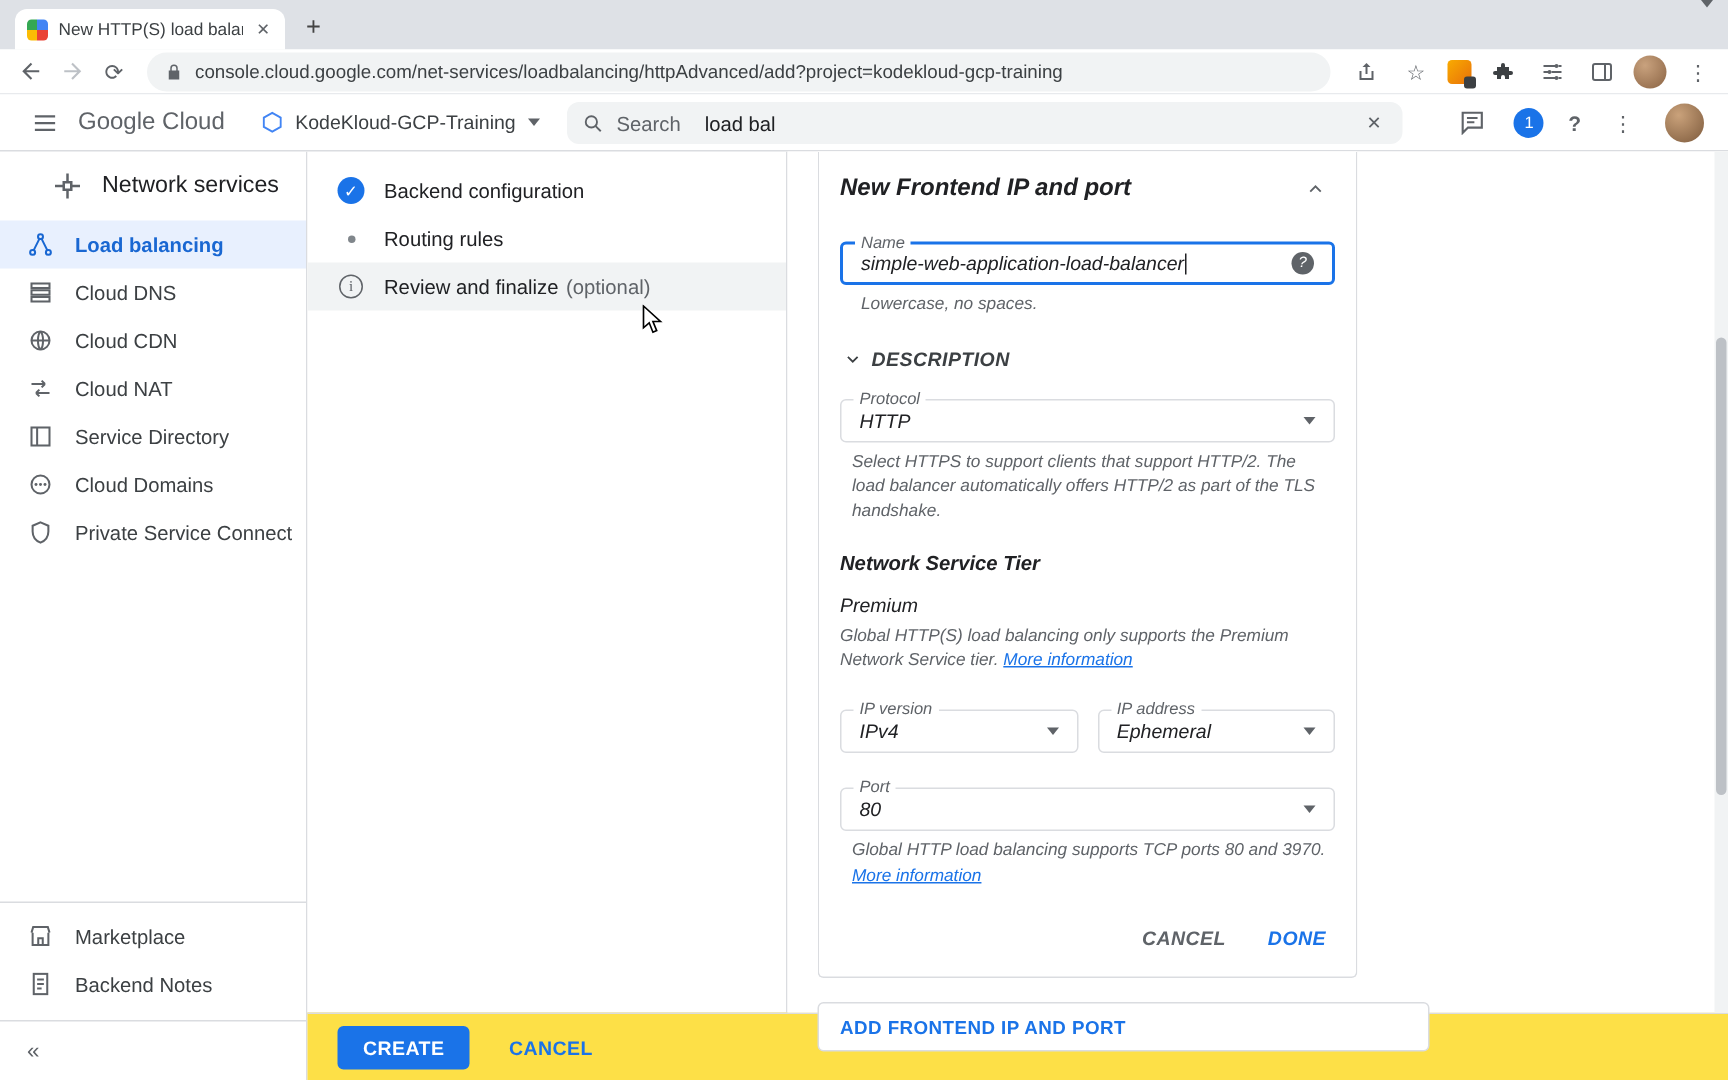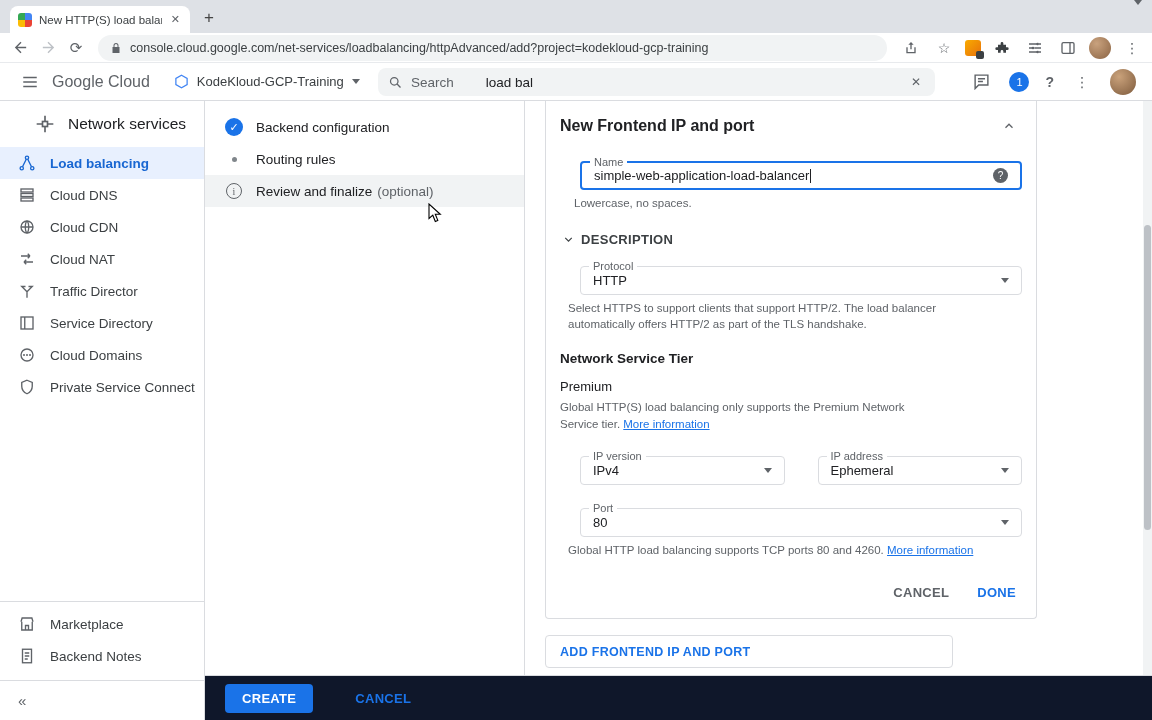--- a/index.html
+++ b/index.html
@@ -36,21 +36,21 @@
 
   
   .gcp-header { height:38px; background:#fff; border-bottom:1px solid #dadce0; display:flex; align-items:center; padding:0 12px; position:relative; }
   .burger { width:36px; height:36px; display:flex; align-items:center; justify-content:center; cursor:pointer; }
   .gcp-logo { font-size:16px; color:#5f6368; margin:0 18px 0 4px; white-space:nowrap; }
   .proj-switch { display:flex; align-items:center; gap:8px; cursor:pointer; padding:4px 6px; border-radius:4px; }
   .proj-label { font-size:13px; color:#3c4043; }
   .searchbox { position:absolute; left:378px; top:5px; width:557px; height:28px; background:#f1f3f4; border-radius:8px;
                display:flex; align-items:center; padding:0 10px; gap:8px; }
   .search-label { font-size:13.5px; color:#5f6368; }
-  .search-value { font-size:13.5px; color:#202124; margin-left:24px; flex:1; }
+  .search-value { font-size:13.5px; color:#202124; margin-left:8px; flex:1; }
   .search-clear { font-size:12px; color:#5f6368; cursor:pointer; padding:0 4px; }
   .gcp-right { margin-left:auto; display:flex; align-items:center; gap:16px; padding-right:4px; }
   .notif-badge { width:20px; height:20px; border-radius:50%; background:#1a73e8; color:#fff; font-size:11px; display:flex; align-items:center; justify-content:center; cursor:pointer; }
   .help-glyph { font-size:14px; color:#5f6368; font-weight:bold; cursor:pointer; }
   .avatar-md { width:26px; height:26px; border-radius:50%; background:radial-gradient(circle at 35% 30%, #caa27b, #7d5a3c); cursor:pointer; }
 
   
   .content { display:flex; height:619px; }
   .sidebar { width:205px; flex:none; border-right:1px solid #dadce0; display:flex; flex-direction:column; background:#fff; }
   .side-title { display:flex; align-items:center; gap:13px; padding:13px 14px 13px 17px; font-size:15.5px; color:#202124;margin-left:18px; }
@@ -72,26 +72,26 @@
   .step { height:32px; display:flex; align-items:center; gap:13px; padding-left:20px; font-size:13.5px; color:#202124; cursor:pointer; }
   .step.hovered { background:#f1f3f4; }
   .check-circle { width:18px; height:18px; border-radius:50%; background:#1a73e8; color:#fff; font-size:11px; display:flex; align-items:center; justify-content:center; flex:none; }
   .bullet-dot { width:18px; display:flex; align-items:center; justify-content:center; flex:none; }
   .bullet-dot i { width:5px; height:5px; border-radius:50%; background:#80868b; }
   .info-circle { width:16px; height:16px; margin:0 1px; border-radius:50%; border:1.5px solid #5f6368; color:#5f6368; font-size:10px; font-style:normal;
                  display:flex; align-items:center; justify-content:center; flex:none; font-family:"Liberation Serif", serif; }
   .step .suffix { color:#5f6368; margin-left:-8px; }
 
   .form-area { flex:1; padding:0 0 0 20px; position:relative; background:#fff; }
-  .card { width:492px; border:1px solid #dadce0; border-top:none; border-radius:0 0 4px 4px; background:#fff; padding:10px 14px 18px 14px; }
+  .card { width:360px; border:1px solid #dadce0; border-top:none; border-radius:0 0 4px 4px; background:#fff; padding:10px 14px 18px 14px;font-style:italic; }
   .card-head { display:flex; align-items:center; justify-content:space-between; padding:4px 2px 0 0; }
   .card-title { font-size:16px; color:#202124; font-weight:bold; }
   .chev-btn { cursor:pointer; display:flex; padding:4px; }
 
-  .field { position:relative; border:1px solid #dadce0; border-radius:4px; height:29px; display:flex; align-items:center; padding:0 12px; background:#fff;margin-left:20px; }
+  .field { position:relative; border:1px solid #dadce0; border-radius:4px; height:29px; display:flex; align-items:center; padding:0 12px; background:#fff; }
   .field .flabel { position:absolute; top:-7px; left:8px; background:#fff; padding:0 4px; font-size:11px; color:#5f6368; white-space:nowrap; }
   .field .fvalue { font-size:13px; color:#202124; white-space:nowrap; }
   .field.focused { border:2px solid #1a73e8; }
   .field.select { cursor:pointer;gap:20px; }
   .field .tri { margin-left:auto; }
   .caret-bar { width:1px; height:14px; background:#202124; margin-left:1px; }
   .help-circle { margin-left:auto; width:15px; height:15px; border-radius:50%; background:#5f6368; color:#fff; font-size:10px;
                  display:flex; align-items:center; justify-content:center; cursor:pointer; }
   .helper { font-size:11.5px; color:#5f6368; line-height:1.45; margin:5px 2px 0 14px; }
   .link { color:#1a73e8; text-decoration:underline; cursor:pointer; }
@@ -101,21 +101,21 @@
   .row2 { display:flex; gap:13px; margin-top:24px; }
   .row2 .field { flex:1; }
   .card-actions { display:flex; justify-content:flex-end; gap:28px; margin-top:26px; padding-right:6px; }
   .txt-btn { font-size:13px; font-weight:bold; letter-spacing:.3px; cursor:pointer; }
   .txt-btn.grey { color:#5f6368; }
   .txt-btn.blue { color:#1a73e8; }
 
   .add-frontend { width:408px; margin-top:16px; height:33px; border:1px solid #dadce0; border-radius:4px; display:flex; align-items:center;
                   padding-left:14px; font-size:12.5px; font-weight:bold; letter-spacing:.3px; color:#1a73e8; cursor:pointer; background:#fff; }
 
-  .footer-bar { height:45px; border-top:1px solid #dadce0; display:flex; align-items:center; padding-left:20px; gap:42px; background:#0f172a; }
+  .footer-bar { height:45px; border-top:1px solid #dadce0; display:flex; align-items:center; padding-left:20px; gap:26px; background:#fde047; }
   .create-btn { background:#1a73e8; color:#fff; font-size:13px; font-weight:bold; letter-spacing:.3px; padding:7px 17px; border-radius:4px; cursor:pointer; }
 
   
   .scroll-track { position:absolute; right:0; top:101px; width:9px; height:574px; background:#f1f3f4; }
   .scroll-thumb { position:absolute; right:1px; top:225px; width:7px; height:305px; background:#bdc1c6; border-radius:4px; }
 
   .cursor { position:absolute; left:428px; top:203px; z-index:50; pointer-events:none; }
 
   svg.ic { display:block; }
 </style>
@@ -264,26 +264,20 @@
             <circle cx="12" cy="12" r="8" fill="none" stroke="#5f6368" stroke-width="1.8"></circle>
             <path d="M4 12h16M12 4c3 2.5 3 13.5 0 16M12 4c-3 2.5-3 13.5 0 16" fill="none" stroke="#5f6368" stroke-width="1.8"></path>
           </svg>
         <span>Cloud CDN</span>
       </div>
       <div class="side-item">
         <svg class="ic" width="18" height="18" viewBox="0 0 24 24">
             <path d="M4 8h12m0 0l-3-3m3 3l-3 3M20 16H8m0 0l3-3m-3 3l3 3" fill="none" stroke="#5f6368" stroke-width="1.8"></path>
           </svg>
         <span>Cloud NAT</span>
-      </div>
-      <div class="side-item">
-        <svg class="ic" width="18" height="18" viewBox="0 0 24 24">
-            <path d="M12 21v-8M12 13L5 6h5M12 13l7-7h-5" fill="none" stroke="#5f6368" stroke-width="1.8"></path>
-          </svg>
-        <span>Traffic Director</span>
       </div>
       <div class="side-item">
         <svg class="ic" width="18" height="18" viewBox="0 0 24 24">
             <rect x="4" y="4" width="16" height="16" fill="none" stroke="#5f6368" stroke-width="1.8"></rect>
             <path d="M9 4v16" stroke="#5f6368" stroke-width="1.8"></path>
           </svg>
         <span>Service Directory</span>
       </div>
       <div class="side-item">
         <svg class="ic" width="18" height="18" viewBox="0 0 24 24">
@@ -398,21 +392,21 @@
                 <span class="tri tri-down"></span>
               </div>
             </div>
 
             <div class="field select" style="margin-top:23px;">
               <span class="flabel">Port</span>
               <span class="fvalue">80</span>
               <span class="tri tri-down"></span>
             </div>
             <div class="helper" style="margin-left:8px;">
-              <span>Global HTTP load balancing supports TCP ports 80 and 4260.</span>
+              <span>Global HTTP load balancing supports TCP ports 80 and 3970.</span>
               <span class="link">More information</span>
             </div>
 
             <div class="card-actions">
               <span class="txt-btn grey">CANCEL</span>
               <span class="txt-btn blue">DONE</span>
             </div>
           </div>
 
           <div class="add-frontend">ADD FRONTEND IP AND PORT</div>

